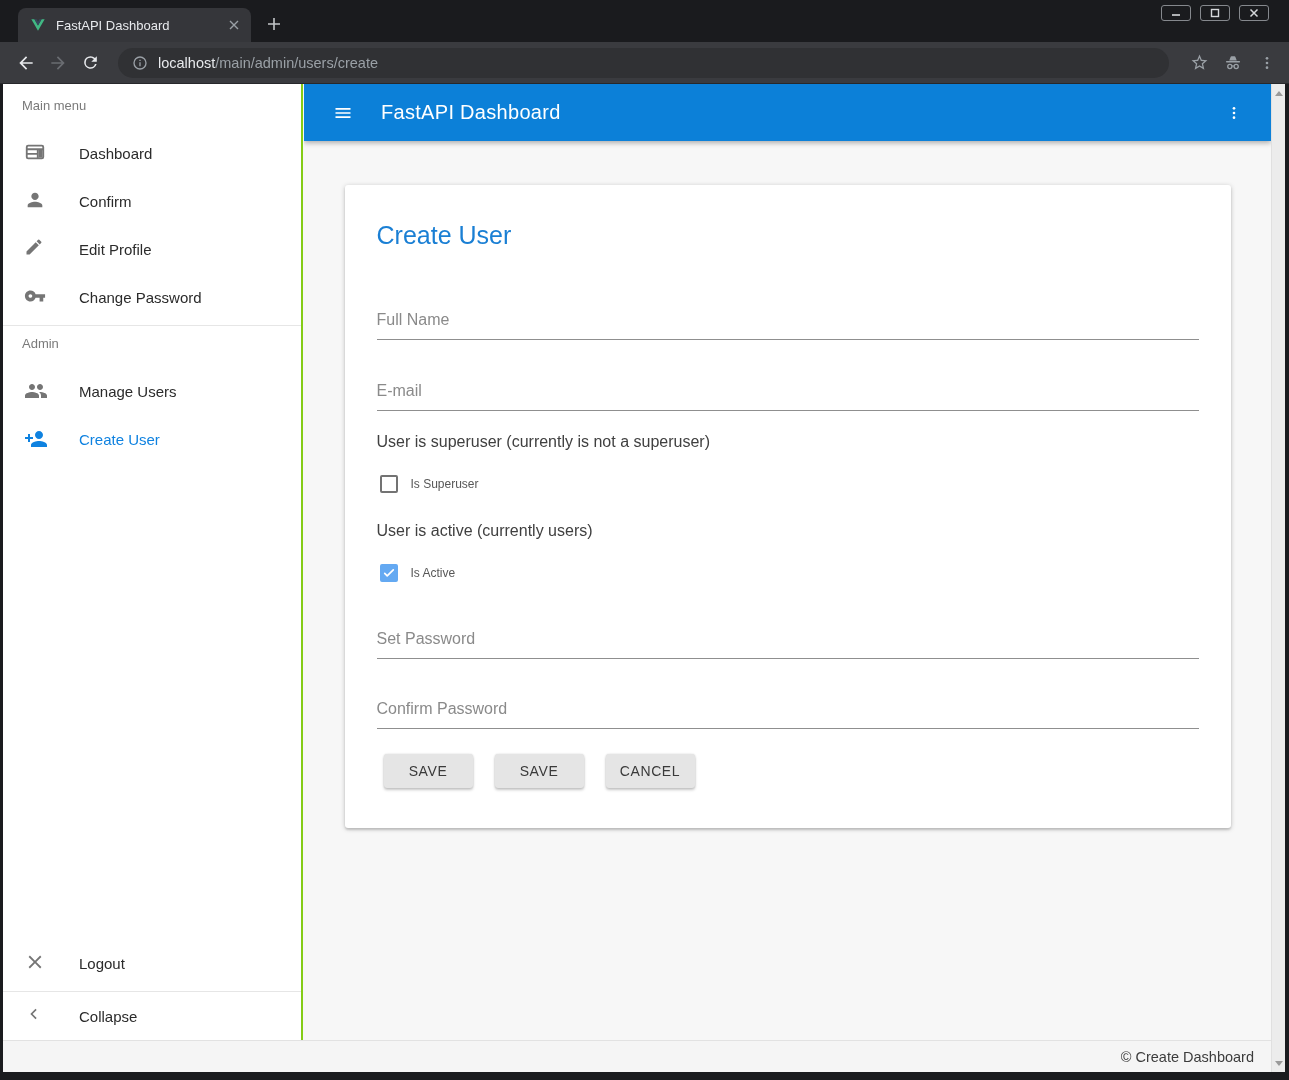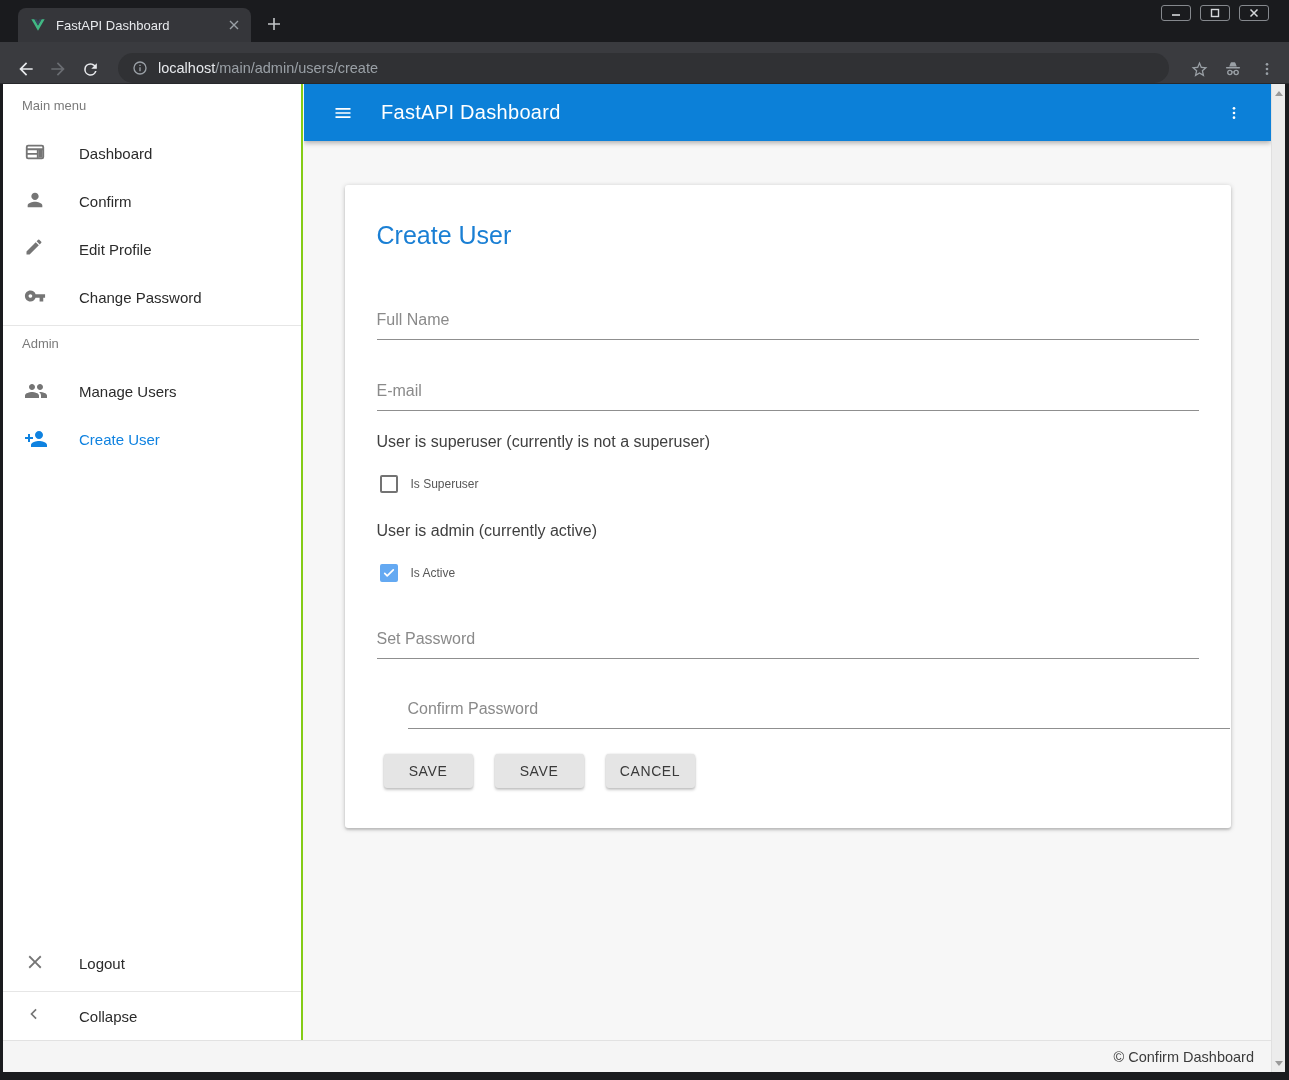--- a/index.html
+++ b/index.html
@@ -20,21 +20,21 @@
   .tab-title { flex:1; font-size:13px; color:#e8eaed; margin-left:10px; white-space:nowrap; overflow:hidden; }
   .tab-close { width:18px; height:18px; display:flex; align-items:center; justify-content:center; color:#9aa0a6; border-radius:50%; }
   .newtab { position:absolute; left:262px; top:12px; width:24px; height:24px; display:flex; align-items:center; justify-content:center; color:#c3c6c9; }
   .winctrls { position:absolute; top:5px; right:20px; display:flex; gap:9px; }
   .winbtn {
     width:30px; height:16px; border:1px solid #85888d; border-radius:3px;
     display:flex; align-items:center; justify-content:center; color:#d5d7da; background:transparent;
   }
   .toolbar {
     position:absolute; top:42px; left:0; right:0; height:42px; background:#3a3b3f;
-    display:flex; align-items:flex-end; padding:0 8px 0 12px; border-bottom:1px solid #27282b;
+    display:flex; align-items:center; padding:0 8px 0 12px; border-bottom:1px solid #27282b;
   }
   .navbtn { width:28px; height:28px; display:flex; align-items:center; justify-content:center; border-radius:50%; margin-right:4px; }
   .c-bright { color:#e8eaed; } .c-dim { color:#6a6d72; } .c-gray { color:#9aa0a6; }
   .urlpill {
     flex:1; height:30px; margin:0 10px; background:#303134; border-radius:15px;
     display:flex; align-items:center; padding:0 14px; min-width:0;
   }
   .urltext { font-size:14.5px; margin-left:10px; white-space:nowrap; overflow:hidden; }
   .url-host { color:#e8eaed; }
   .url-path { color:#9aa0a6; }
@@ -95,21 +95,21 @@
   .field { display:block; width:100%; }
   .field input {
     width:100%; border:none; border-bottom:1px solid #8f8f8f; background:transparent;
     font-size:16px; color:#333; padding:0 0 10px 0; outline:none; border-radius:0;
     font-family:"Liberation Sans","DejaVu Sans",sans-serif;
   }
   .field input::placeholder { color:#8a8a8a; opacity:1; }
   .mt-field1 { margin-top:61px; }
   .mt-field2 { margin-top:42px; }
   .mt-field3 { margin-top:48px; }
-  .mt-field4 { margin-top:41px;margin-left:31px; }
+  .mt-field4 { margin-top:41px; }
 
   .hint { font-size:16px; color:#404040; }
   .mt-hint1 { margin-top:22px; }
   .mt-hint2 { margin-top:29px; }
 
   .cb-row { display:flex; align-items:center; margin-top:24px; margin-left:3px; cursor:pointer; }
   .cb-box { width:18px; height:18px; border:2px solid #737373; border-radius:2px; flex:none; display:flex; align-items:center; justify-content:center; background:#fff; }
   .cb-box.checked { background:#64a9f2; border-color:#64a9f2; }
   .cb-label { font-size:12px; color:#575757; margin-left:13px; }
 
@@ -325,21 +325,21 @@
         <input type="text" placeholder="E-mail" style="">
       </label>
 
       <div class="hint mt-hint1">User is superuser (currently is not a superuser)</div>
 
       <div class="cb-row">
         <span class="cb-box"></span>
         <span class="cb-label">Is Superuser</span>
       </div>
 
-      <div class="hint mt-hint2">User is admin (currently active)</div>
+      <div class="hint mt-hint2">User is active (currently users)</div>
 
       <div class="cb-row">
         <span class="cb-box checked">
           <svg width="14" height="14" viewBox="0 0 18 18" style="display: block;">
             <path d="M3.5 9.5l3.2 3.2L14.5 5" fill="none" stroke="#ffffff" stroke-width="2.2" stroke-linecap="round" stroke-linejoin="round" class="checkmark"></path>
           </svg>
         </span>
         <span class="cb-label">Is Active</span>
       </div>
 
@@ -353,21 +353,21 @@
 
       <div class="btn-row">
         <button class="btn">SAVE</button>
         <button class="btn">SAVE</button>
         <button class="btn">CANCEL</button>
       </div>
     </section>
   </main>
 
   <footer class="site-footer">
-    <span>© Confirm Dashboard</span>
+    <span>© Create Dashboard</span>
   </footer>
 
   <div class="scrollbar">
     <div class="sb-arrow sb-up">
         <div class="tri-up"></div>
       </div>
     <div class="sb-arrow sb-down">
         <div class="tri-down"></div>
       </div>
   </div>

